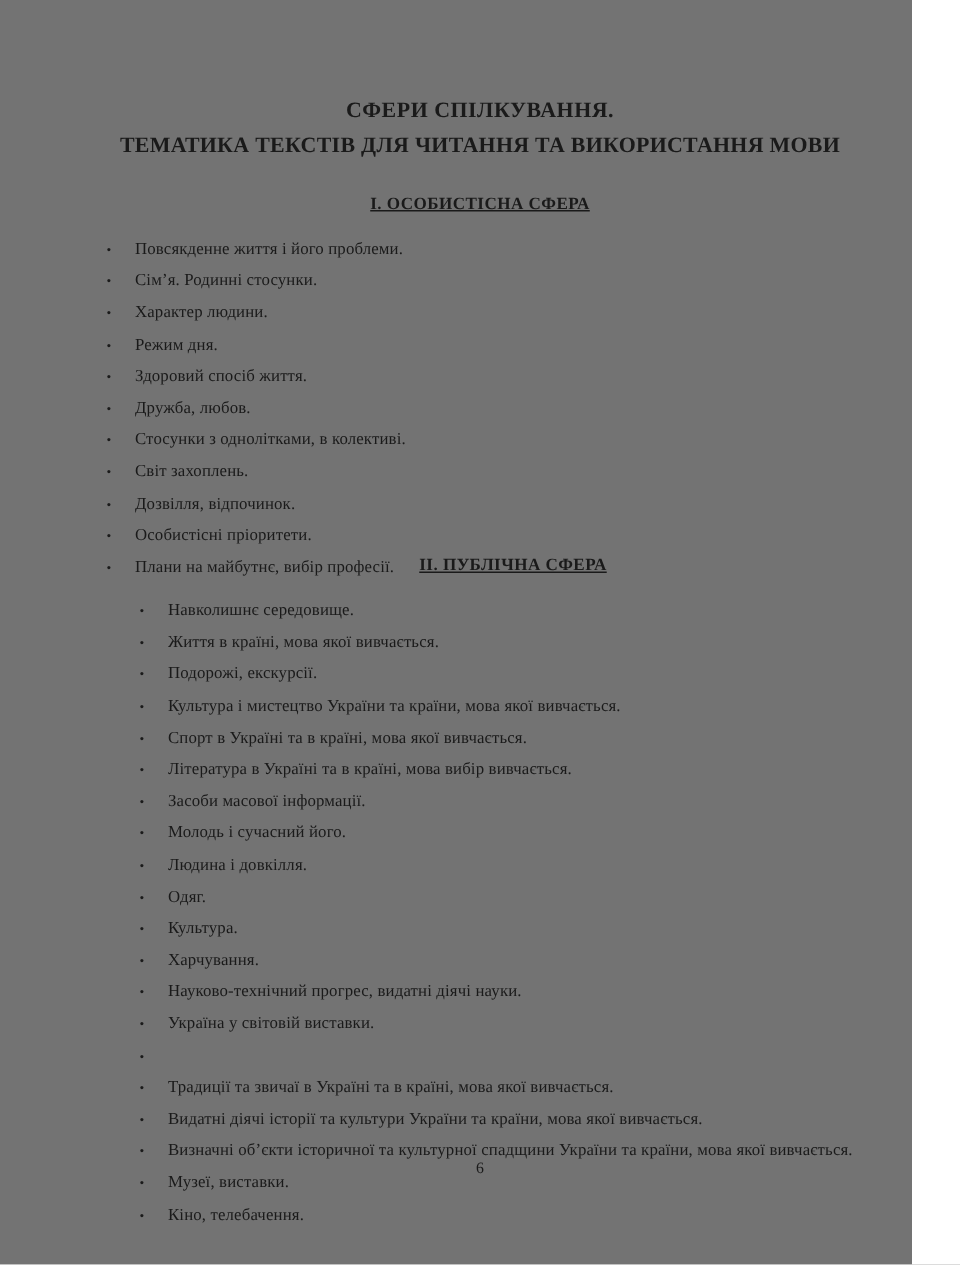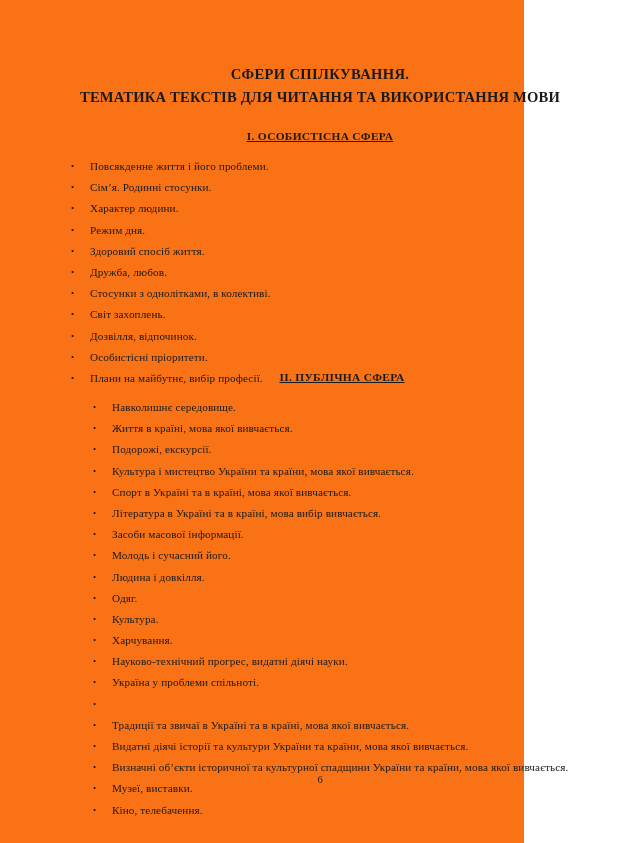--- a/index.html
+++ b/index.html
@@ -13,23 +13,23 @@
     height: 843px;
     position: relative;
     font-family: "Liberation Serif", "DejaVu Serif", serif;
     color: #1a1a1a;
     overflow: hidden;
   }
   .page {
     position: absolute;
     top: 0;
     left: 0;
-    width: 524px;
+    width: 608px;
     height: 843px;
-    background: #f97316;
+    background: #737373;
   }
   .doc-title {
     position: absolute;
     top: 63px;
     left: 40px;
     width: 560px;
     text-align: center;
     font-weight: bold;
     font-size: 14.6px;
     line-height: 23px;
@@ -133,21 +133,21 @@
         <li><span class="bullet">•</span><span class="item-text">Культура і мистецтво України та країни, мова якої вивчається.</span></li>
         <li><span class="bullet">•</span><span class="item-text">Спорт в Україні та в країні, мова якої вивчається.</span></li>
         <li><span class="bullet">•</span><span class="item-text">Література в Україні та в країні, мова вибір вивчається.</span></li>
         <li><span class="bullet">•</span><span class="item-text">Засоби масової інформації.</span></li>
         <li><span class="bullet">•</span><span class="item-text">Молодь і сучасний його.</span></li>
         <li><span class="bullet">•</span><span class="item-text">Людина і довкілля.</span></li>
         <li><span class="bullet">•</span><span class="item-text">Одяг.</span></li>
         <li><span class="bullet">•</span><span class="item-text">Культура.</span></li>
         <li><span class="bullet">•</span><span class="item-text">Харчування.</span></li>
         <li><span class="bullet">•</span><span class="item-text">Науково-технічний прогрес, видатні діячі науки.</span></li>
-        <li><span class="bullet">•</span><span class="item-text">Україна у проблеми спільноті.</span></li>
+        <li><span class="bullet">•</span><span class="item-text">Україна у світовій виставки.</span></li>
         <li><span class="bullet">•</span></li>
         <li><span class="bullet">•</span><span class="item-text">Традиції та звичаї в Україні та в країні, мова якої вивчається.</span></li>
         <li><span class="bullet">•</span><span class="item-text">Видатні діячі історії та культури України та країни, мова якої вивчається.</span></li>
         <li><span class="bullet">•</span><span class="item-text">Визначні об’єкти історичної та культурної спадщини України та країни, мова якої вивчається.</span></li>
         <li><span class="bullet">•</span><span class="item-text">Музеї, виставки.</span></li>
         <li><span class="bullet">•</span><span class="item-text">Кіно, телебачення.</span></li>
       </ul>
   </div>
 
   <div class="page-number">6</div>

